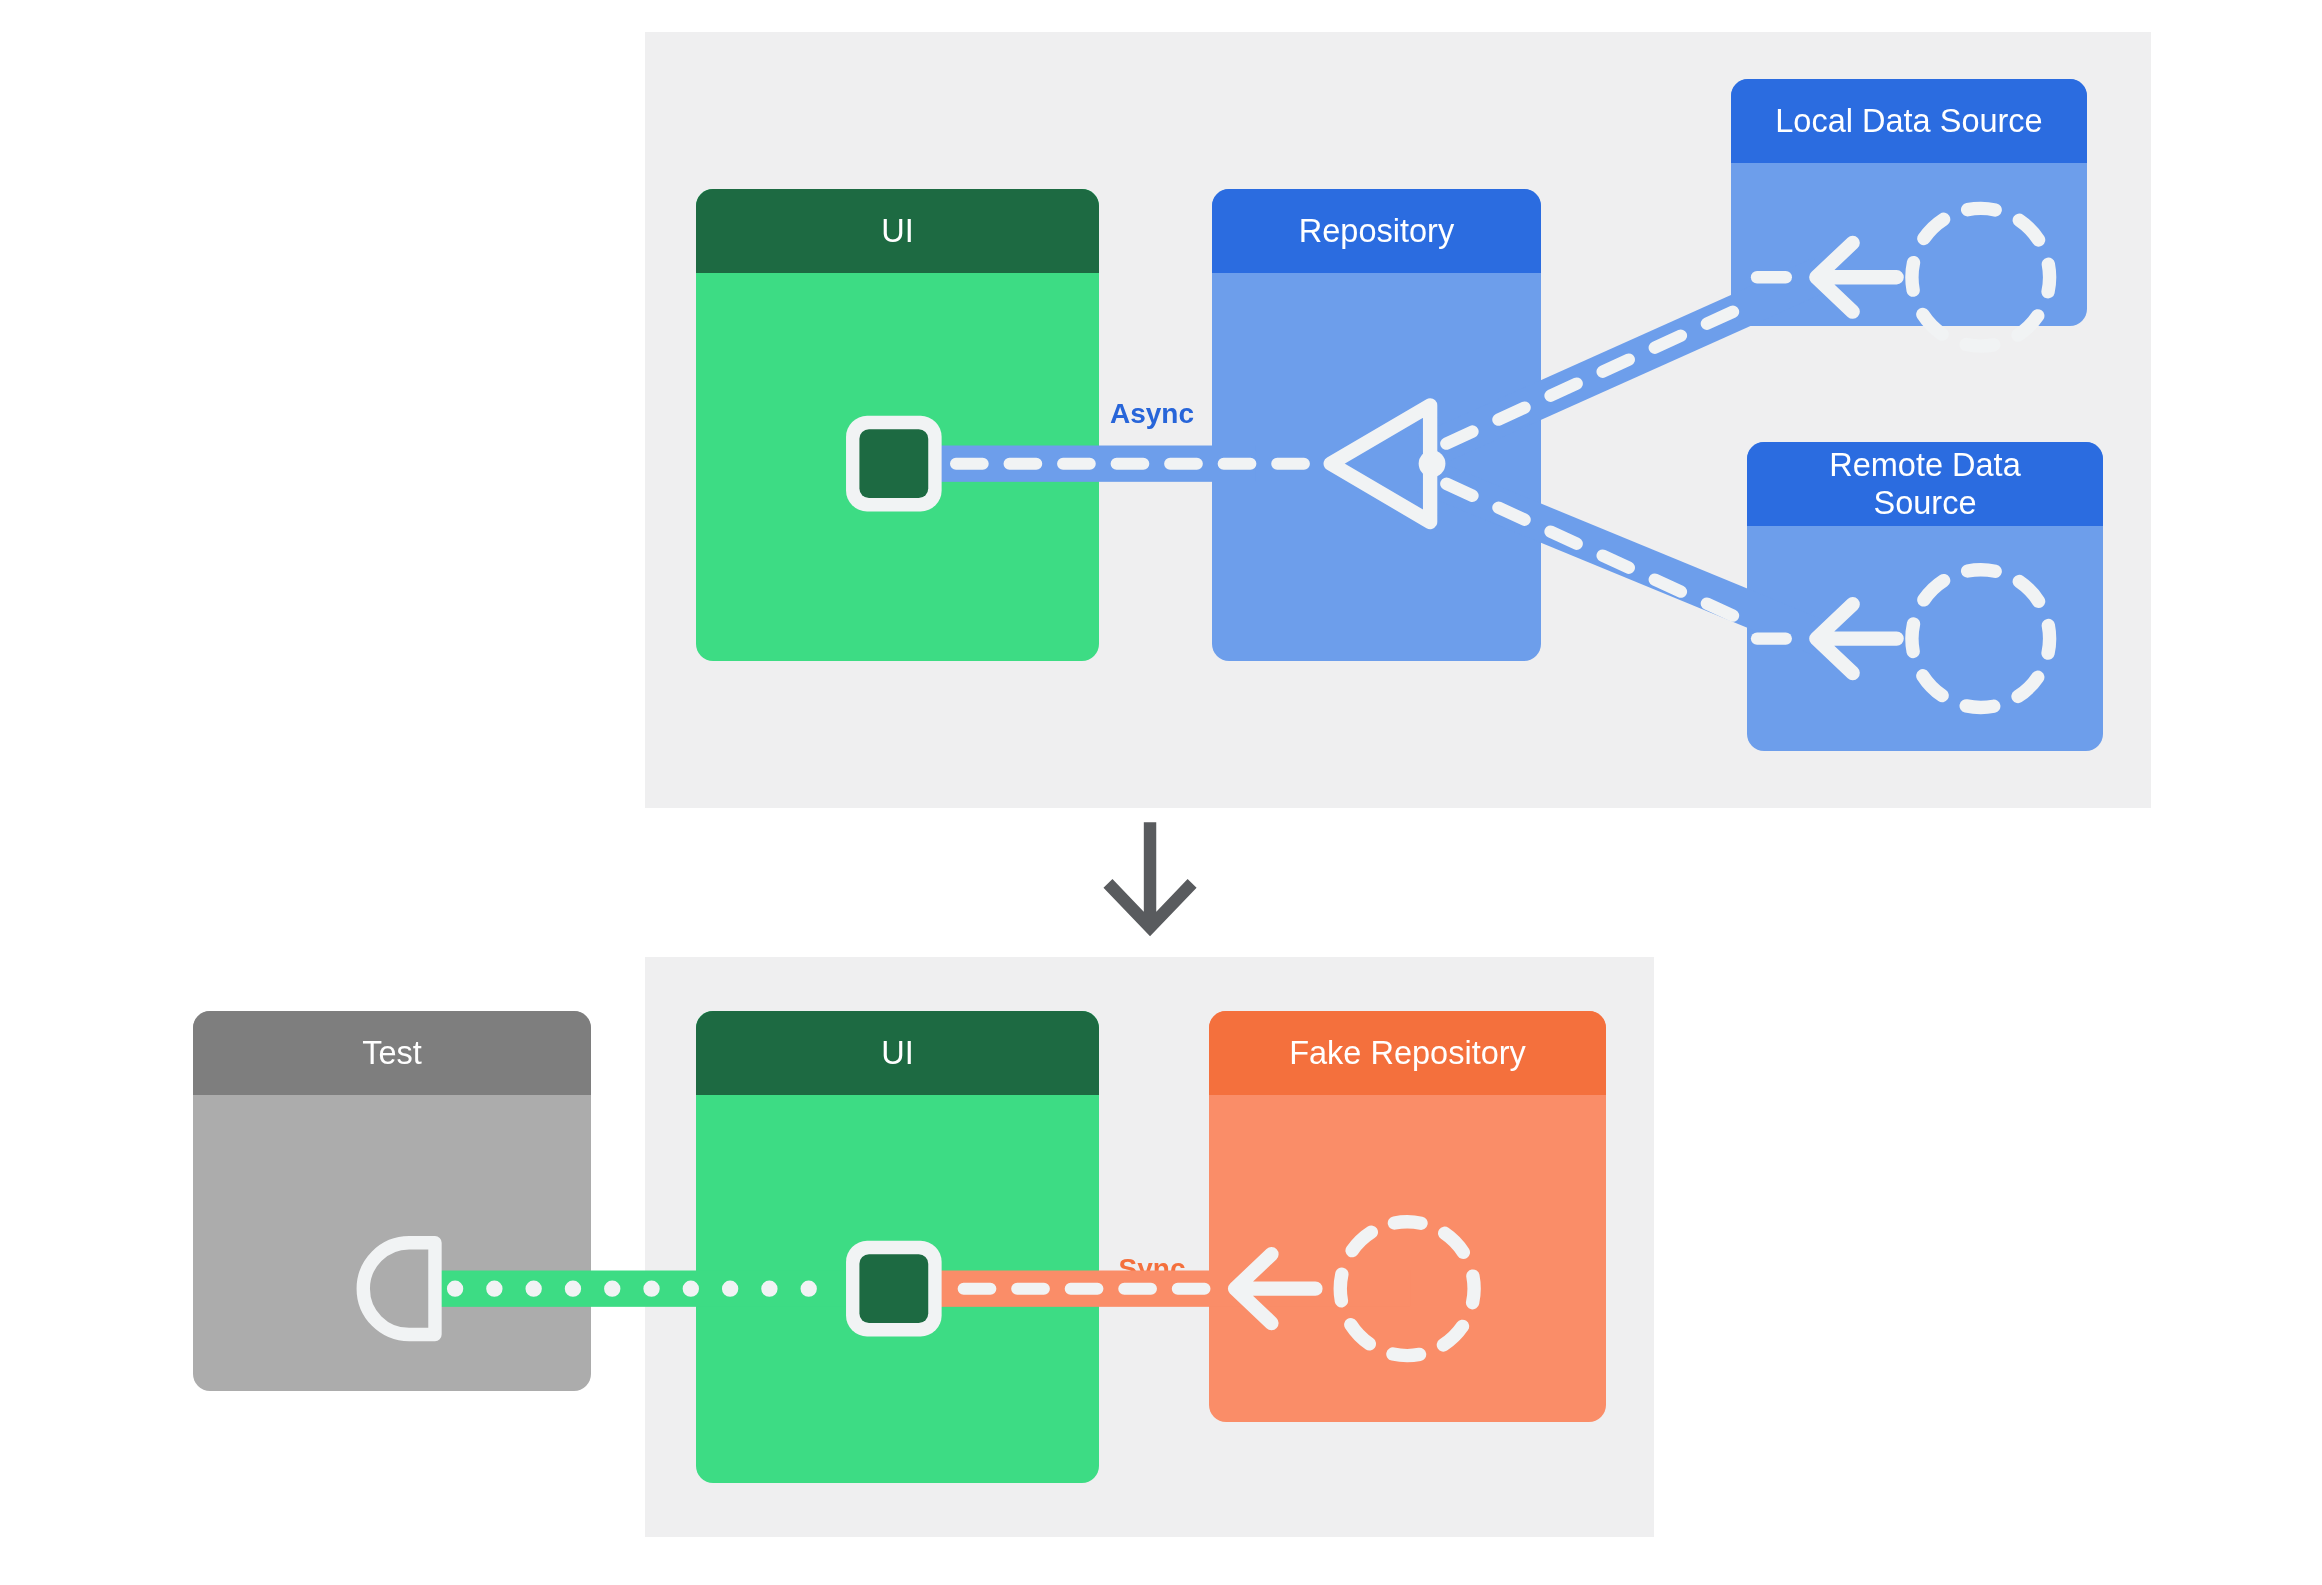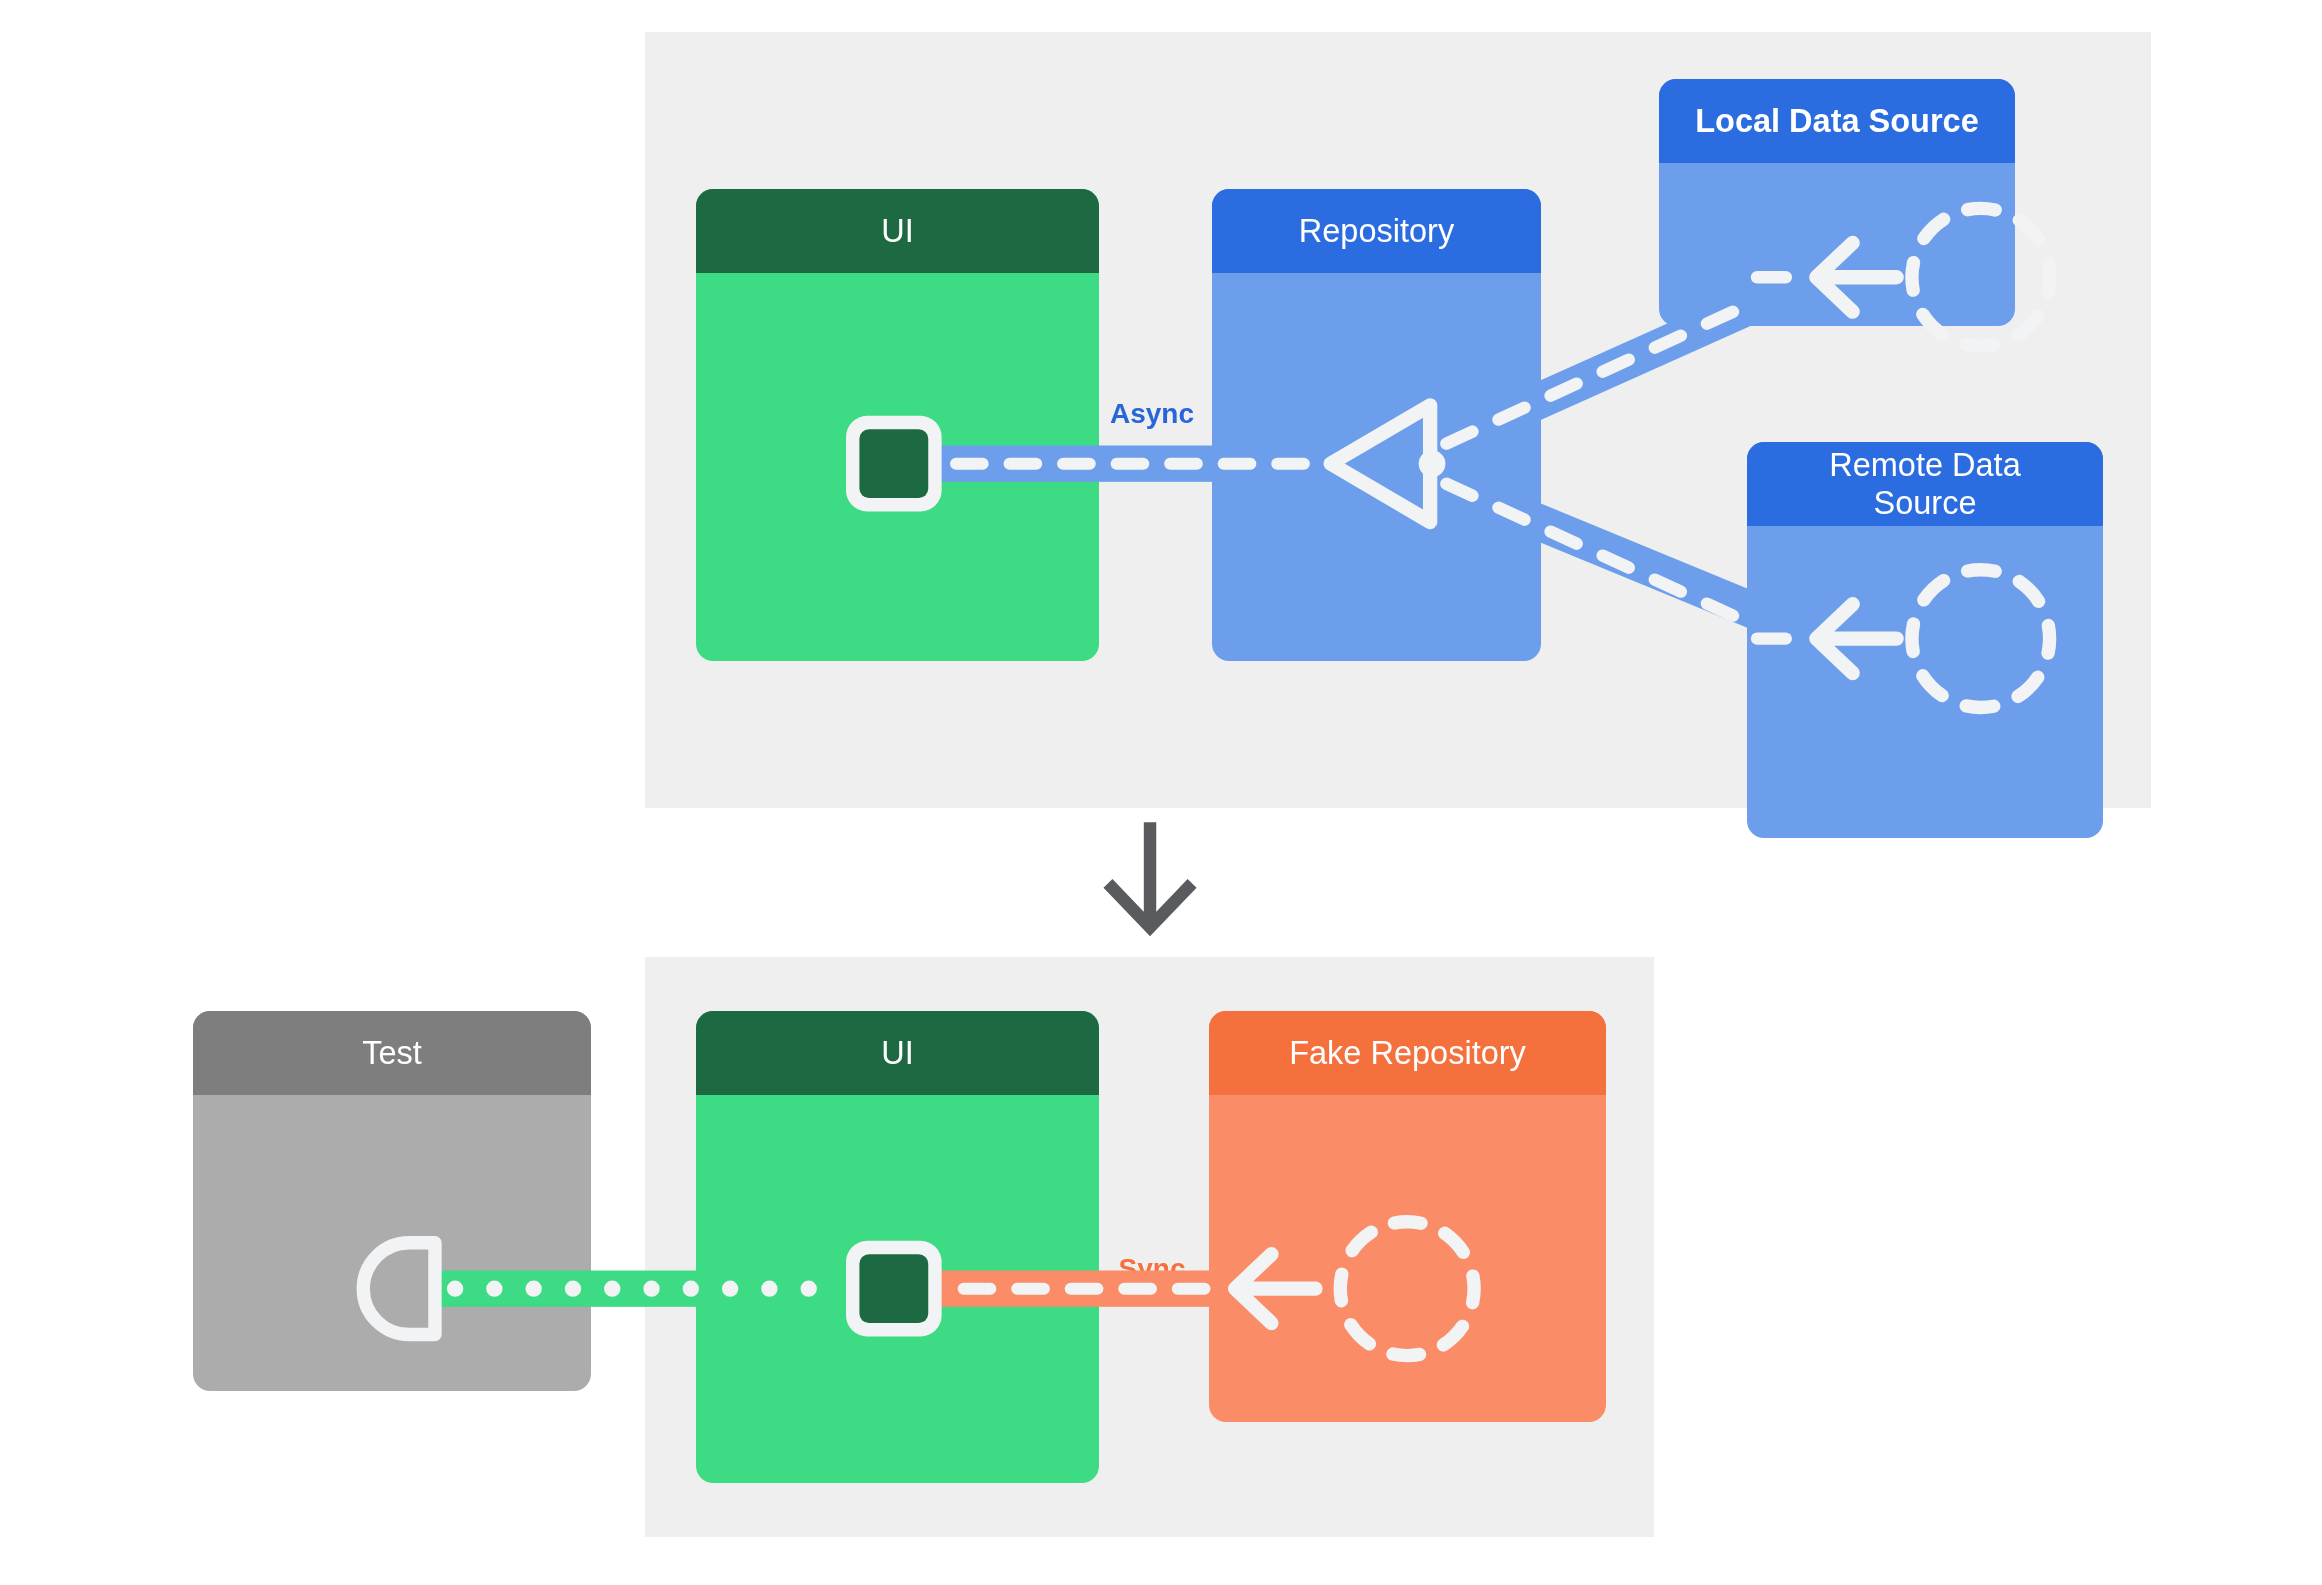--- a/index.html
+++ b/index.html
@@ -30,22 +30,22 @@
   .card.green .card-header{background:var(--green-header);}
   .card.blue{background:var(--blue-body);}
   .card.blue .card-header{background:var(--blue-header);}
   .card.orange{background:var(--orange-body);}
   .card.orange .card-header{background:var(--orange-header);}
   .card.gray{background:var(--gray-body);}
   .card.gray .card-header{background:var(--gray-header);}
 
   #card-ui-top{left:696px; top:189px; width:403px; height:472px;}
   #card-repository{left:1212px; top:189px; width:329px; height:472px;}
-  #card-local{left:1659px; top:79px; width:356px; height:247px;font-weight:bold;}
-  #card-remote{left:1747px; top:442px; width:356px; height:396px;}
+  #card-local{left:1731px; top:79px; width:356px; height:247px;}
+  #card-remote{left:1747px; top:442px; width:356px; height:309px;}
   #card-remote .card-header span{display:inline-block; max-width:268px;}
   #card-test{left:193px; top:1011px; width:398px; height:380px;}
   #card-ui-bottom{left:696px; top:1011px; width:403px; height:472px;}
   #card-fake{left:1209px; top:1011px; width:397px; height:411px;}
 
   .flow-label{position:absolute; width:124px; text-align:center; font-size:28px; font-weight:bold;}
   #async-label{left:1090px; top:398px; color:var(--async-text);}
   #sync-label{left:1090px; top:1223px; color:var(--sync-text);margin-top:30px;}
 
   #overlay{position:absolute; left:0; top:0; width:2323px; height:1586px; pointer-events:none;}

